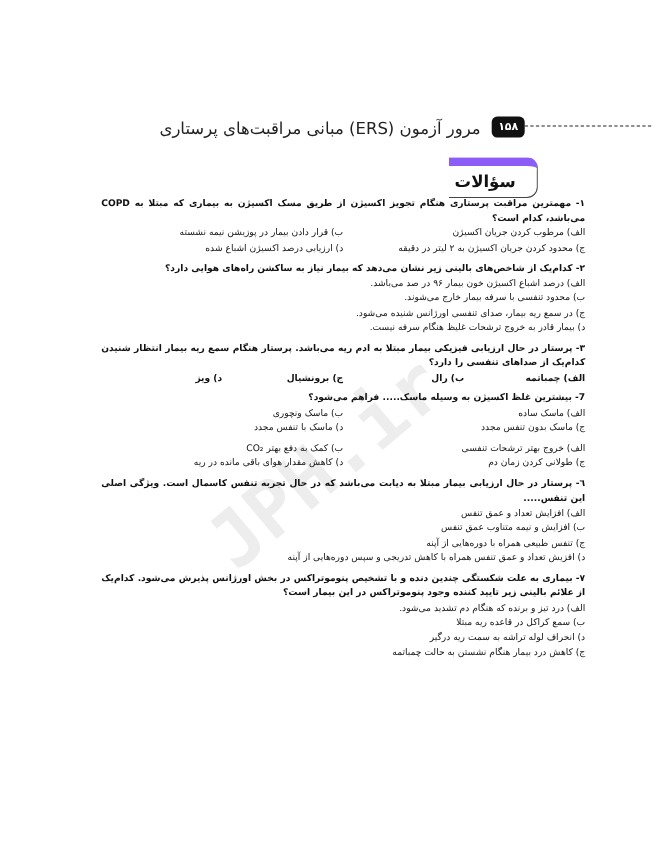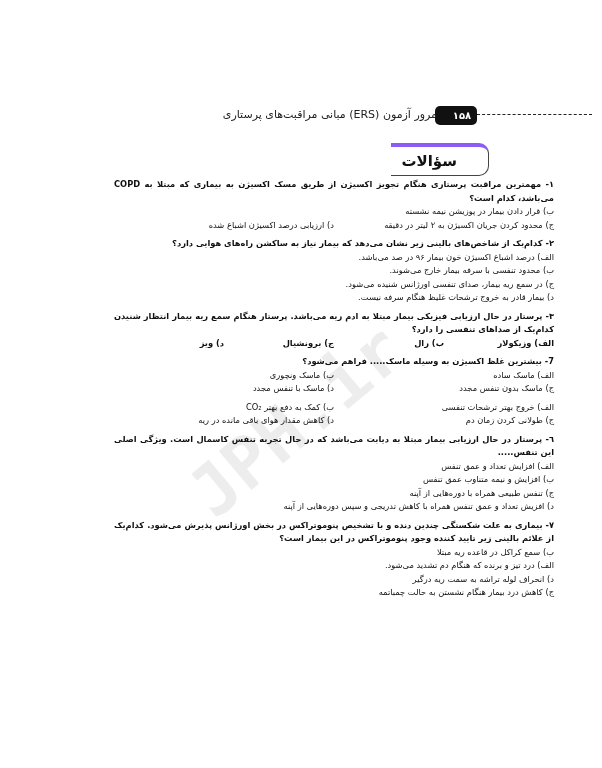--- a/index.html
+++ b/index.html
@@ -10,34 +10,34 @@
   .header {
     position:absolute; top:104px; left:0; width:602px; height:22px;
   }
   .header .dash {
     position:absolute; right:10px; top:10px; width:115px;
     border-top:1.5px dashed #222;
   }
   .header .pagenum {
     position:absolute; right:125px; top:2px; width:30px; height:19px;
     background:#111; color:#fff; border-radius:5px; font-size:10px; font-weight:bold;
-    display:flex; align-items:center; justify-content:center;padding-left:12px;
+    display:flex; align-items:center; justify-content:center;
   }
   .header .title {
-    position:absolute; right:165px; top:4px; font-size:11px; color:#222; white-space:nowrap;
+    position:absolute; right:165px; top:4px; font-size:15px; color:#222; white-space:nowrap;
   }
   .section-tab {
     position:absolute; right:113px; top:143px; width:80px; height:28px;
-    border:1.5px solid #444; border-top:4px solid #8b5cf6; border-left:none;
+    border:1.5px solid #444; border-top:8px solid #8b5cf6; border-left:none;
     border-radius:0 10px 10px 0;
-    display:flex; align-items:center; justify-content:flex-start; padding-right:17px;
+    display:flex; align-items:center; justify-content:center; padding-right:0;
   }
   .section-tab span { font-size:15px; font-weight:bold; margin-right:14px; }
   .content {
-    position:absolute; top:178px; right:48px; width:440px;
+    position:absolute; top:178px; right:70px; width:440px;
     font-size:8.3px; line-height:13.5px;
   }
   .q { margin-bottom:5px; }
   .q .stem { font-weight:bold; text-align:justify; }
   .opt { display:block; }
   .row2 { display:flex; }
   .row2 .cell { width:50%; }
   .row4 { display:flex; }
   .row4 .cell { width:25%;font-weight:bold; }
   .watermark {
@@ -59,40 +59,41 @@
 
 <div class="section-tab">
   <span>سؤالات</span>
 </div>
 
 <div class="content">
 
   <div class="q">
     <div class="stem">۱- مهمترین مراقبت پرستاری هنگام تجویز اکسیژن از طریق مسک اکسیژن به بیماری که مبتلا به COPD می‌باشد، کدام است؟</div>
     <div class="row2">
+      <div class="cell">الف) مرطوب کردن جریان اکسیژن</div>
       <div class="cell">ب) قرار دادن بیمار در پوزیشن نیمه نشسته</div>
     </div>
     <div class="row2">
       <div class="cell">ج) محدود کردن جریان اکسیژن به ۲ لیتر در دقیقه</div>
       <div class="cell">د) ارزیابی درصد اکسیژن اشباع شده</div>
     </div>
   </div>
 
   <div class="q">
     <div class="stem">۲- کدام‌یک از شاخص‌های بالینی زیر نشان می‌دهد که بیمار نیاز به ساکشن راه‌های هوایی دارد؟</div>
     <span class="opt">الف) درصد اشباع اکسیژن خون بیمار ۹۶ در صد می‌باشد.</span>
     <span class="opt">ب) محدود تنفسی با سرفه بیمار خارج می‌شوند.</span>
     <span class="opt">ج) در سمع ریه بیمار، صدای تنفسی اورژانس شنیده می‌شود.</span>
     <span class="opt">د) بیمار قادر به خروج ترشحات غلیظ هنگام سرفه نیست.</span>
   </div>
 
   <div class="q">
     <div class="stem">۳- پرستار در حال ارزیابی فیزیکی بیمار مبتلا به ادم ریه می‌باشد. پرستار هنگام سمع ریه بیمار انتظار شنیدن کدام‌یک از صداهای تنفسی را دارد؟</div>
     <div class="row4">
-      <div class="cell">الف) وزیکولار</div>
+      <div class="cell">الف) چمباتمه</div>
       <div class="cell">ب) رال</div>
       <div class="cell">ج) برونشیال</div>
       <div class="cell">د) ویز</div>
     </div>
   </div>
 
   <div class="q">
     <div class="stem">7- بیشترین غلظ اکسیژن به وسیله ماسک..... فراهم می‌شود؟</div>
     <div class="row2">
       <div class="cell">الف) ماسک ساده</div>
@@ -118,19 +119,19 @@
   <div class="q">
     <div class="stem">٦- پرستار در حال ارزیابی بیمار مبتلا به دیابت می‌باشد که در حال تجربه تنفس کاسمال است. ویژگی اصلی این تنفس.....</div>
     <span class="opt">الف) افزایش تعداد و عمق تنفس</span>
     <span class="opt">ب) افزایش و نیمه متناوب عمق تنفس</span>
     <span class="opt">ج) تنفس طبیعی همراه با دوره‌هایی از آپنه</span>
     <span class="opt">د) افزیش تعداد و عمق تنفس همراه با کاهش تدریجی و سپس دوره‌هایی از آپنه</span>
   </div>
 
   <div class="q">
     <div class="stem">۷- بیماری به علت شکستگی چندین دنده و با تشخیص پنوموتراکس در بخش اورژانس پذیرش می‌شود. کدام‌یک از علائم بالینی زیر تایید کننده وجود پنوموتراکس در این بیمار است؟</div>
+    <span class="opt">الف) درد تیز و برنده که هنگام دم تشدید می‌شود.</span>
     <span class="opt">ب) سمع کراکل در قاعده ریه مبتلا</span>
-    <span class="opt">الف) درد تیز و برنده که هنگام دم تشدید می‌شود.</span>
     <span class="opt">د) انحراف لوله تراشه به سمت ریه درگیر</span>
     <span class="opt">ج) کاهش درد بیمار هنگام نشستن به حالت چمباتمه</span>
   </div>
 
 </div>
 
 </body></html>

